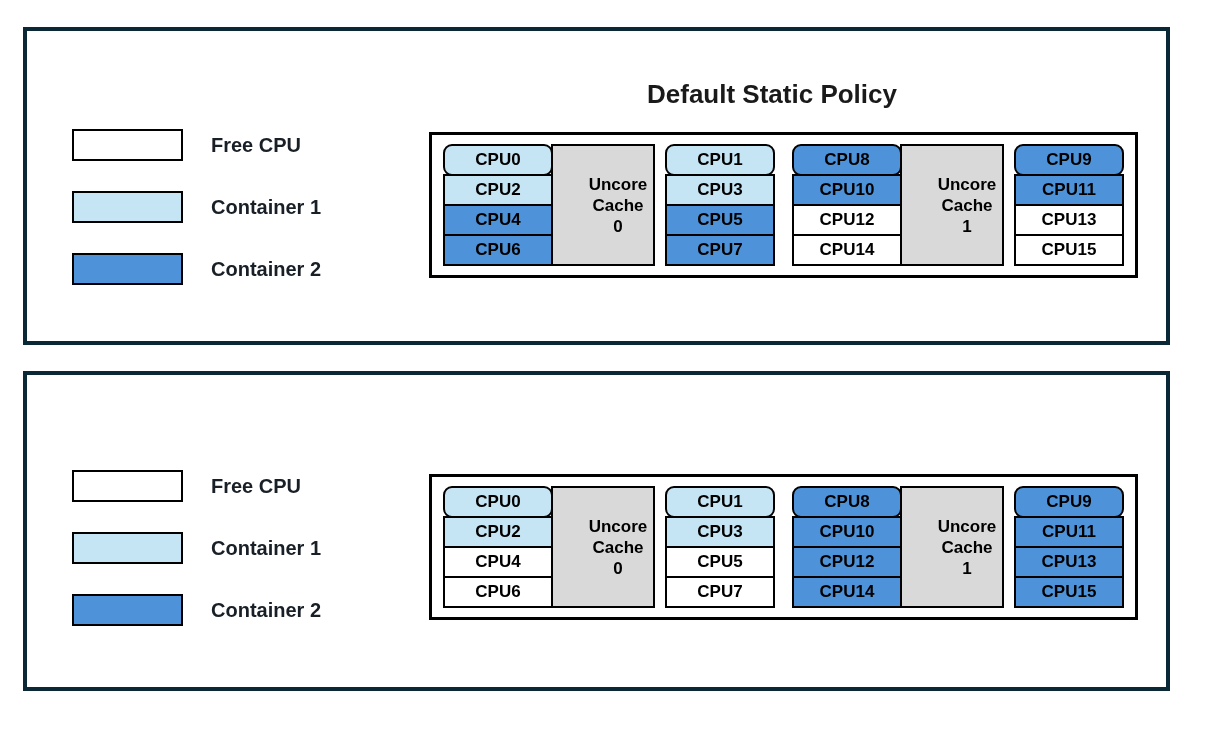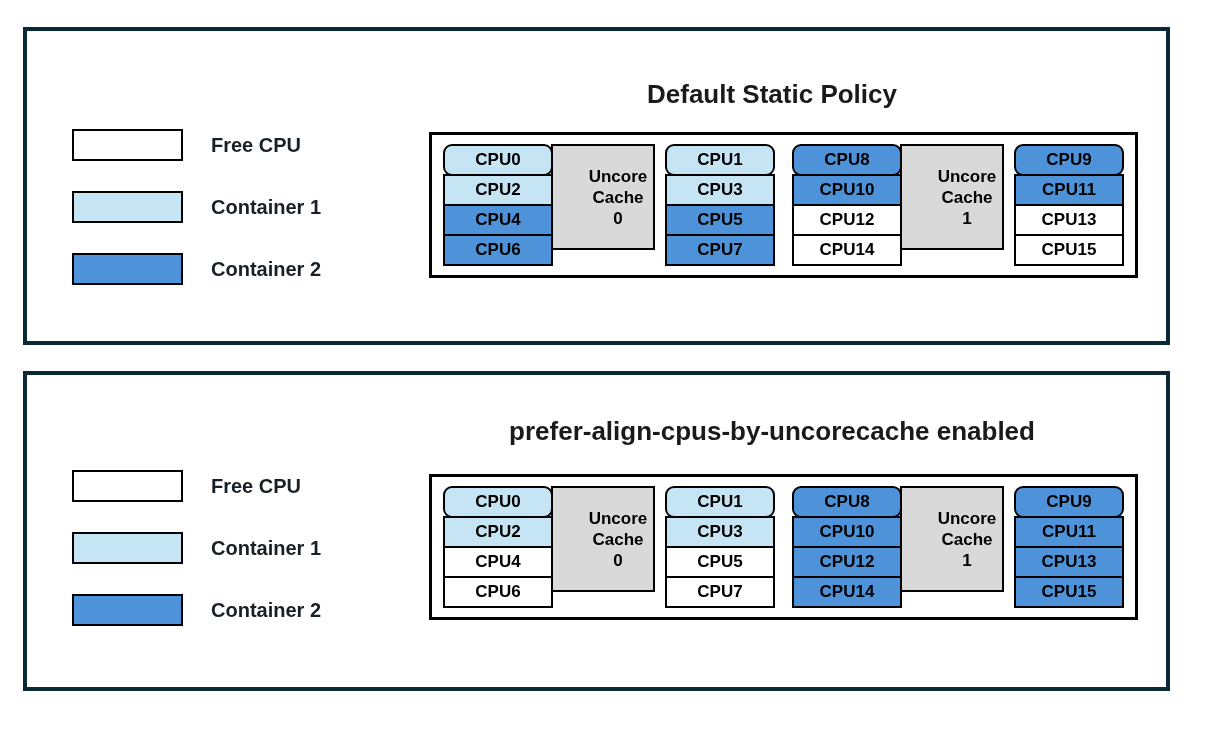--- a/index.html
+++ b/index.html
@@ -41,21 +41,21 @@
   .panel-2 .diagram{top:99px;}
   .group{display:flex;}
   .cpu-col{display:flex;flex-direction:column;}
   .cpu-cell{
     width:110px;height:32px;border:2px solid #000;margin-top:-2px;
     display:flex;align-items:center;justify-content:center;
     font-weight:bold;font-size:17px;color:#000;background:#fff;
   }
   .cpu-col .cpu-cell:first-child{margin-top:0;border-radius:9px;}
   .cache-box{
-    width:104px;height:106px;border:2px solid #000;margin-left:-2px;
+    width:104px;height:122px;border:2px solid #000;margin-left:-2px;
     background:var(--uncore-cache-fill);
     display:flex;flex-direction:column;align-items:center;justify-content:center;
     font-weight:bold;font-size:17px;line-height:21px;color:#000;text-align:center;padding-left:30px;
   }
   .right-col{margin-left:-2px;padding-left:12px;}
 </style>
 </head>
 <body>
 
 <div class="panel panel-1">
@@ -112,21 +112,20 @@
         <div class="cpu-cell" style="background: rgb(78, 147, 217);">CPU9</div>
         <div class="cpu-cell" style="background: rgb(78, 147, 217);">CPU11</div>
         <div class="cpu-cell" style="background: rgb(255, 255, 255);">CPU13</div>
         <div class="cpu-cell" style="background: rgb(255, 255, 255);">CPU15</div>
       </div>
     </div>
   </div>
 </div>
 
 <div class="panel panel-2">
-  <div class="panel-title">prefer-align-cpus-by-uncorecache enabled</div>
 
   <div class="legend">
     <div class="legend-row">
       <div class="legend-swatch" style="background: rgb(255, 255, 255);"></div>
       <div class="legend-label">Free CPU</div>
     </div>
     <div class="legend-row">
       <div class="legend-swatch" style="background: rgb(198, 229, 244);"></div>
       <div class="legend-label">Container 1</div>
     </div>

